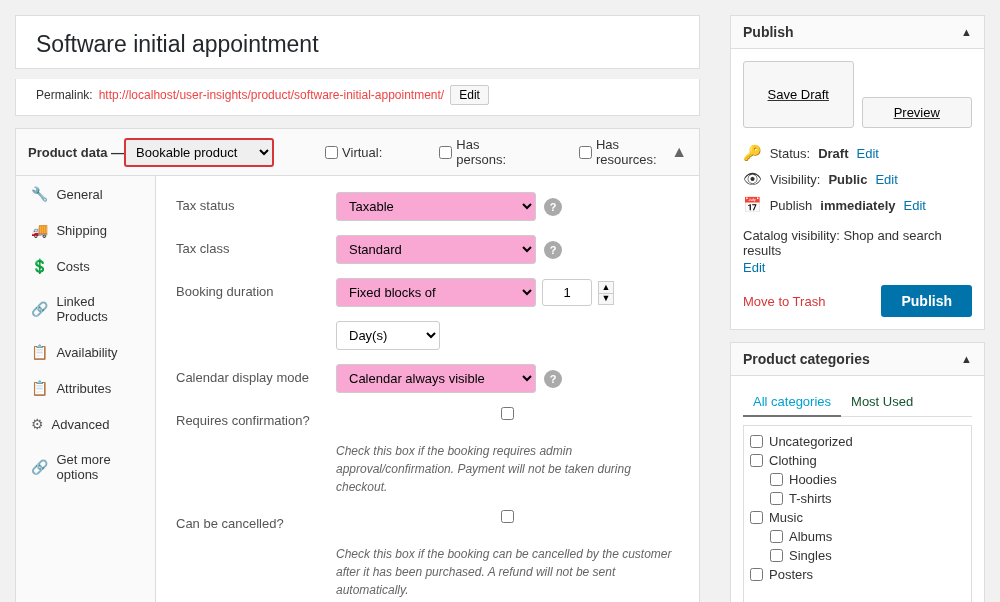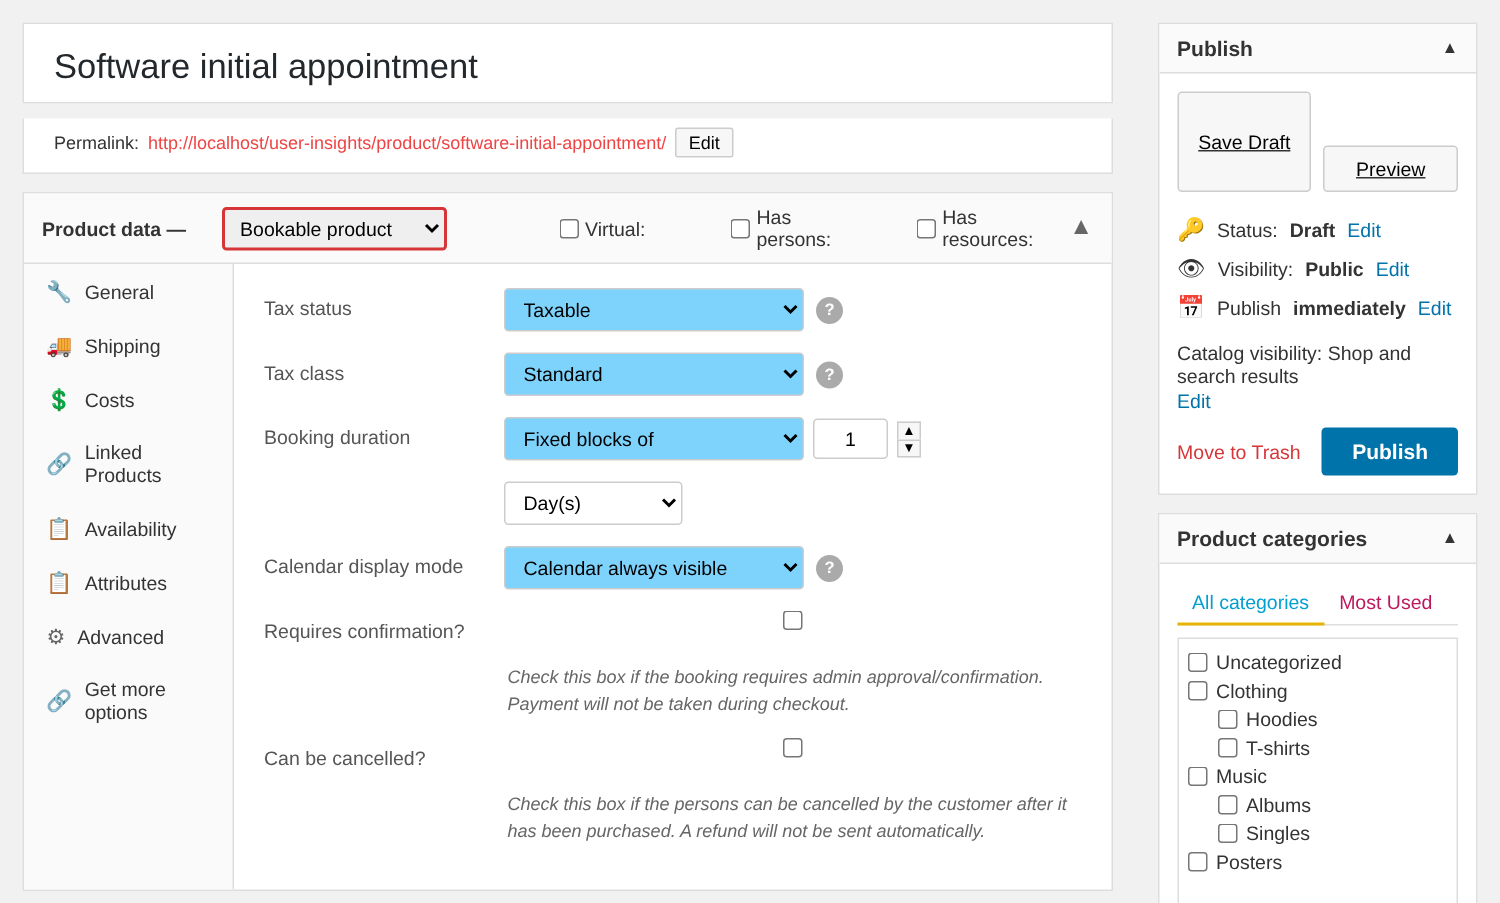--- a/index.html
+++ b/index.html
@@ -13,21 +13,21 @@
     
     .page-title { font-size: 23px; font-weight: 400; color: #23282d; margin-bottom: 10px; background: #fff; padding: 15px 20px 10px; border: 1px solid #ddd; }
 
     .permalink-bar { background: #fff; padding: 6px 20px 10px; border: 1px solid #ddd; border-top: none; font-size: 12px; display: flex; align-items: center; gap: 6px; }
     .permalink-bar a { color: #ef4444; text-decoration: none; }
     .edit-btn { padding: 2px 8px; background: #f7f7f7; border: 1px solid #ccc; border-radius: 2px; cursor: pointer; font-size: 12px; }
 
     
     .product-data-container { background: #fff; border: 1px solid #ddd; margin-top: 12px; }
 
-    .product-data-header { display: flex; align-items: center; padding: 8px 12px; border-bottom: 1px solid #ddd; background: #fafafa; gap: 24px; }
+    .product-data-header { display: flex; align-items: center; padding: 8px 12px; border-bottom: 1px solid #ddd; background: #fafafa; gap: 0; }
 
     .product-data-label { font-weight: 700; font-size: 13px; white-space: nowrap; }
 
     .product-type-select { padding: 4px 6px; border: 2px solid #d63638; border-radius: 3px; font-size: 13px; min-width: 150px; }
 
     .header-options { display: flex; align-items: center; gap: 16px; margin-left: 10px; font-size: 13px; }
     .header-options label { display: flex; align-items: center; gap: 4px; cursor: pointer; padding-left: 41px; }
 
     .header-collapse { margin-left: auto; cursor: pointer; color: #666; font-size: 16px; }
 
@@ -48,22 +48,22 @@
     .tab-advanced .tab-icon { color: #666; }
     .tab-getmore .tab-icon { color: #0073aa; }
 
     
     .tab-content { flex: 1; padding: 16px 20px; }
 
     .form-row { display: flex; align-items: flex-start; margin-bottom: 14px; }
     .form-label { width: 160px; padding-top: 6px; font-size: 13px; color: #555; flex-shrink: 0; }
     .form-field { flex: 1; display: flex; align-items: center; gap: 8px; flex-wrap: wrap; }
 
-    .form-select { padding: 5px 8px; border: 1px solid #ccc; border-radius: 3px; font-size: 13px; background: #7dd3fc; min-width: 200px; }
-    .form-select-sm { padding: 5px 8px; border: 1px solid #ccc; border-radius: 3px; font-size: 13px; background: #fff; width: 119px; }
+    .form-select { padding: 5px 8px; border: 1px solid #ccc; border-radius: 3px; font-size: 13px; background: #f9a8d4; min-width: 200px; }
+    .form-select-sm { padding: 5px 8px; border: 1px solid #ccc; border-radius: 3px; font-size: 13px; background: #fff; width: 104px; }
 
     .help-icon { display: inline-flex; align-items: center; justify-content: center; width: 18px; height: 18px; background: #aaa; border-radius: 50%; color: #fff; font-size: 11px; font-weight: 700; cursor: pointer; }
 
     .booking-duration-row { display: flex; align-items: center; gap: 6px; }
     .number-input { width: 50px; padding: 5px 6px; border: 1px solid #ccc; border-radius: 3px; font-size: 13px; text-align: center; }
     .spinner-btns { display: flex; flex-direction: column; gap: 0; }
     .spinner-btn { width: 16px; height: 12px; background: #f7f7f7; border: 1px solid #ccc; font-size: 9px; cursor: pointer; display: flex; align-items: center; justify-content: center; line-height: 1; }
     .spinner-btn:first-child { border-bottom: none; }
 
     .calendar-row { display: flex; align-items: center; gap: 8px; margin-top: 6px; }
@@ -91,22 +91,22 @@
 
     .catalog-visibility { font-size: 13px; margin-bottom: 10px; }
     .catalog-visibility a { color: #0073aa; text-decoration: none; display: block; margin-top: 2px; }
 
     .publish-footer { display: flex; align-items: center; justify-content: space-between; margin-top: 8px; }
     .trash-link { color: #d63638; text-decoration: none; font-size: 13px; cursor: pointer; }
     .publish-btn { padding: 8px 20px; background: #0073aa; color: #fff; border: none; border-radius: 3px; font-size: 14px; font-weight: 700; cursor: pointer; }
 
     
     .cat-tabs { display: flex; gap: 0; margin-bottom: 8px; border-bottom: 1px solid #ddd; }
-    .cat-tab { padding: 6px 10px; font-size: 13px; cursor: pointer; color: #be185d; }
-    .cat-tab.active { color: #00a0d2; border-bottom: 2px solid #eab308; margin-bottom: -1px; }
+    .cat-tab { padding: 6px 10px; font-size: 13px; cursor: pointer; color: #14532d; }
+    .cat-tab.active { color: #00a0d2; border-bottom: 2px solid #737373; margin-bottom: -1px; }
 
     .cat-list-container { border: 1px solid #ddd; height: 180px; overflow-y: auto; padding: 6px; background: #fff; }
 
     .cat-item { display: flex; align-items: center; gap: 6px; padding: 2px 0; font-size: 13px; }
     .cat-item.indent { padding-left: 20px; }
     .cat-item input[type="checkbox"] { margin: 0; }
 
     .collapse-icon { cursor: pointer; font-size: 11px; }
   </style>
 </head>
@@ -257,21 +257,21 @@
               <span class="requires-desc">Check this box if the booking requires admin approval/confirmation. Payment will not be taken during checkout.</span>
             </div>
           </div>
 
           <div class="form-row">
             <div class="form-label">Can be cancelled?</div>
             <div class="form-field requires-row">
               <div class="requires-check">
                 <input type="checkbox" style="">
               </div>
-              <span class="requires-desc">Check this box if the persons can be cancelled by the customer after it has been purchased. A refund will not be sent automatically.</span>
+              <span class="requires-desc">Check this box if the booking can be cancelled by the customer after it has been purchased. A refund will not be sent automatically.</span>
             </div>
           </div>
 
         </div>
       </div>
     </div>
 
   </div>
 
   <div class="right-sidebar">

